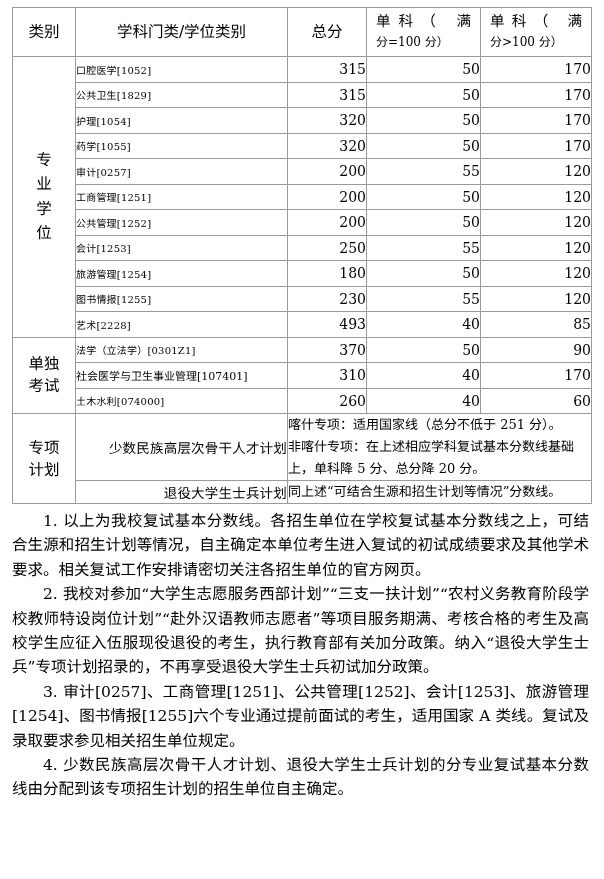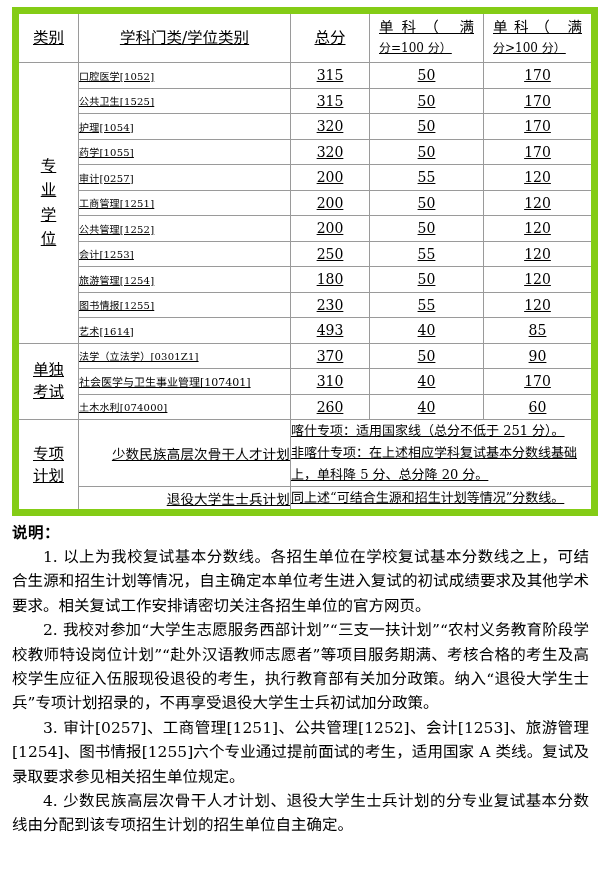--- a/index.html
+++ b/index.html
@@ -33,22 +33,21 @@
   }
   table.score-table td,
   table.score-table th {
     border: 1px solid #9a9a9a;
     padding: 0;
     vertical-align: middle;
     font-weight: normal;
   }
   
   table.score-table {
-    border: 7px solid #84cc16;
-    text-decoration: underline;
+    border: 1px solid #84cc16;
   }
 
   
   col.c-cat    { width: 63px; }
   col.c-disc   { width: 212px; }
   col.c-total  { width: 79px; }
   col.c-se100  { width: 114px; }
   col.c-sg100  { width: 111px; }
 
   
@@ -106,21 +105,21 @@
   td.disc.small {
     font-size: 11px;
     letter-spacing: 0px;
     margin-left: 16px;
   }
 
   
   td.num {
     font-family: "DejaVu Serif", serif;
     font-size: 14px;
-    text-align: center;
+    text-align: right;
     height: 24.5px;
     margin-top: 24px;
   }
 
   
   td.note-cell {
     font-family: "DejaVu Serif", serif;
     font-size: 13px;
     line-height: 22px;
     text-align: left;
@@ -199,21 +198,21 @@
               <span>学</span>
               <span>位</span>
             </span>
           </td>
           <td class="disc">口腔医学[1052]</td>
           <td class="num">315</td>
           <td class="num">50</td>
           <td class="num">170</td>
         </tr>
         <tr>
-          <td class="disc">公共卫生[1525]</td>
+          <td class="disc">公共卫生[1829]</td>
           <td class="num">315</td>
           <td class="num">50</td>
           <td class="num">170</td>
         </tr>
         <tr>
           <td class="disc">护理[1054]</td>
           <td class="num">320</td>
           <td class="num">50</td>
           <td class="num">170</td>
         </tr>
@@ -253,21 +252,21 @@
           <td class="num">50</td>
           <td class="num">120</td>
         </tr>
         <tr>
           <td class="disc">图书情报[1255]</td>
           <td class="num">230</td>
           <td class="num">55</td>
           <td class="num">120</td>
         </tr>
         <tr>
-          <td class="disc">艺术[1614]</td>
+          <td class="disc">艺术[2228]</td>
           <td class="num">493</td>
           <td class="num">40</td>
           <td class="num">85</td>
         </tr>
         <tr>
           <td class="cat" rowspan="3">
             <span class="two-line">
               <span>单独</span>
               <span>考试</span>
             </span>
@@ -305,21 +304,20 @@
         <tr>
           <td class="prog-name">退役大学生士兵计划</td>
           <td class="note-cell" colspan="3">
             <p>同上述“可结合生源和招生计划等情况”分数线。</p>
           </td>
         </tr>
       </tbody>
   </table>
 
   <div class="notes">
-    <div class="notes-title">说明：</div>
     <div id="notes-list">
         <p class="note">1. 以上为我校复试基本分数线。各招生单位在学校复试基本分数线之上，可结合生源和招生计划等情况，自主确定本单位考生进入复试的初试成绩要求及其他学术要求。相关复试工作安排请密切关注各招生单位的官方网页。</p>
         <p class="note">2. 我校对参加“大学生志愿服务西部计划”“三支一扶计划”“农村义务教育阶段学校教师特设岗位计划”“赴外汉语教师志愿者”等项目服务期满、考核合格的考生及高校学生应征入伍服现役退役的考生，执行教育部有关加分政策。纳入“退役大学生士兵”专项计划招录的，不再享受退役大学生士兵初试加分政策。</p>
         <p class="note">3. 审计[0257]、工商管理[1251]、公共管理[1252]、会计[1253]、旅游管理[1254]、图书情报[1255]六个专业通过提前面试的考生，适用国家 A 类线。复试及录取要求参见相关招生单位规定。</p>
         <p class="note">4. 少数民族高层次骨干人才计划、退役大学生士兵计划的分专业复试基本分数线由分配到该专项招生计划的招生单位自主确定。</p>
       </div>
   </div>
 
 </div>
 

